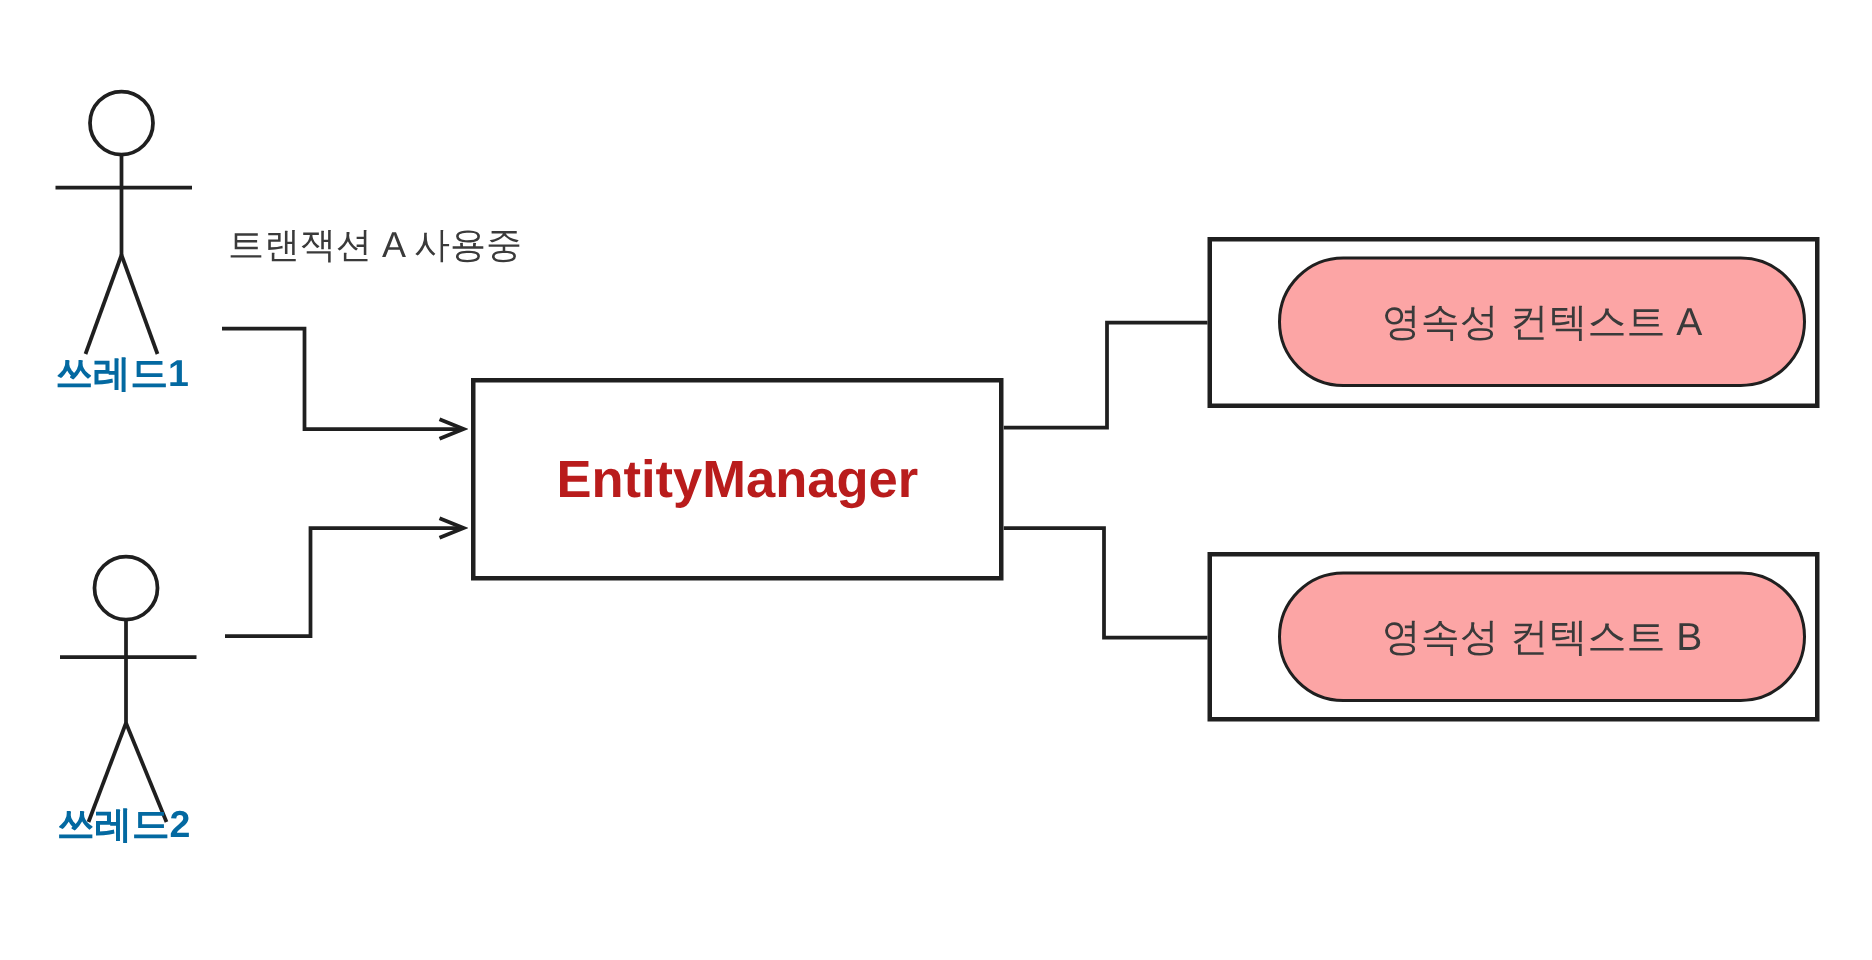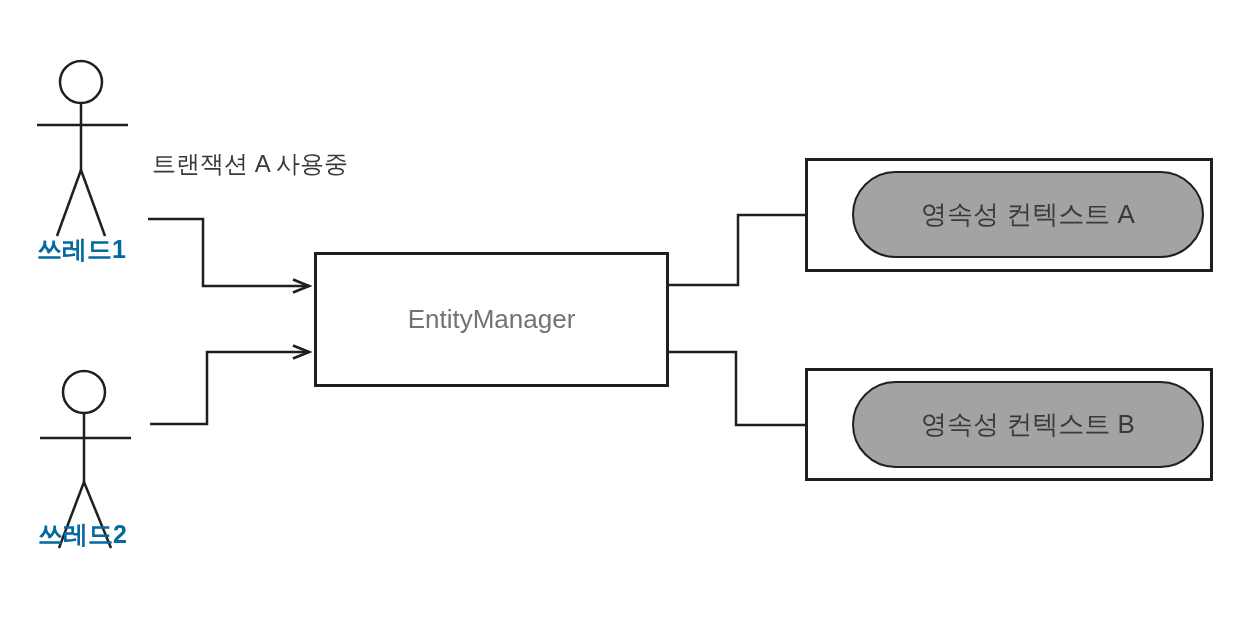--- a/index.html
+++ b/index.html
@@ -43,48 +43,48 @@
   .em-box {
     left: 314px;
     top: 252px;
     width: 355px;
     height: 135px;
     display: flex;
     align-items: center;
     justify-content: center;
   }
   .em-label {
-    font-weight: normal;
-    font-size: 26px;
-    color: #737373;
+    font-weight: bold;
+    font-size: 35px;
+    color: #b91c1c;
   }
   .tx-box-a { left: 805px; top: 158px; width: 408px; height: 114px; }
   .tx-box-b { left: 805px; top: 368px; width: 408px; height: 113px; }
   .stadium {
     position: absolute;
     border: 2.5px solid #1f1f1f;
     border-radius: 46px;
-    background: #a3a3a3;
+    background: #fca5a5;
     box-sizing: border-box;
     display: flex;
     align-items: center;
     justify-content: center;
   }
   .stadium-a { left: 852px; top: 171px; width: 352px; height: 87px; }
   .stadium-b { left: 852px; top: 381px; width: 352px; height: 87px; }
   .stadium-label {
     font-size: 26px;
     color: #3a3a3a;
   }
   .tx-title-a { left: 788px; top: 113px; }
   .tx-title-b { left: 788px; top: 326px; }
   .annotation-a { left: 152px; top: 150px; }
   .annotation-b { left: 152px; top: 477px; }
   .thread1-name { left: 37px; top: 235px; }
-  .thread2-name { left: 38px; top: 520px; text-align: right; }
+  .thread2-name { left: 38px; top: 536px; text-align: right; }
 </style>
 </head>
 <body>
 
 <div id="stage">
 
   <svg id="diagram-lines" viewBox="0 0 1248 640" fill="none" stroke="#1f1f1f" stroke-width="2.5">
     <defs>
       <marker id="arrow" markerUnits="userSpaceOnUse" markerWidth="22" markerHeight="18" viewBox="0 0 22 18" refX="19" refY="9" orient="auto">
         <path d="M3,2.5 L19,9 L3,15.5" fill="none" stroke="#1f1f1f" stroke-width="2.6"></path>

